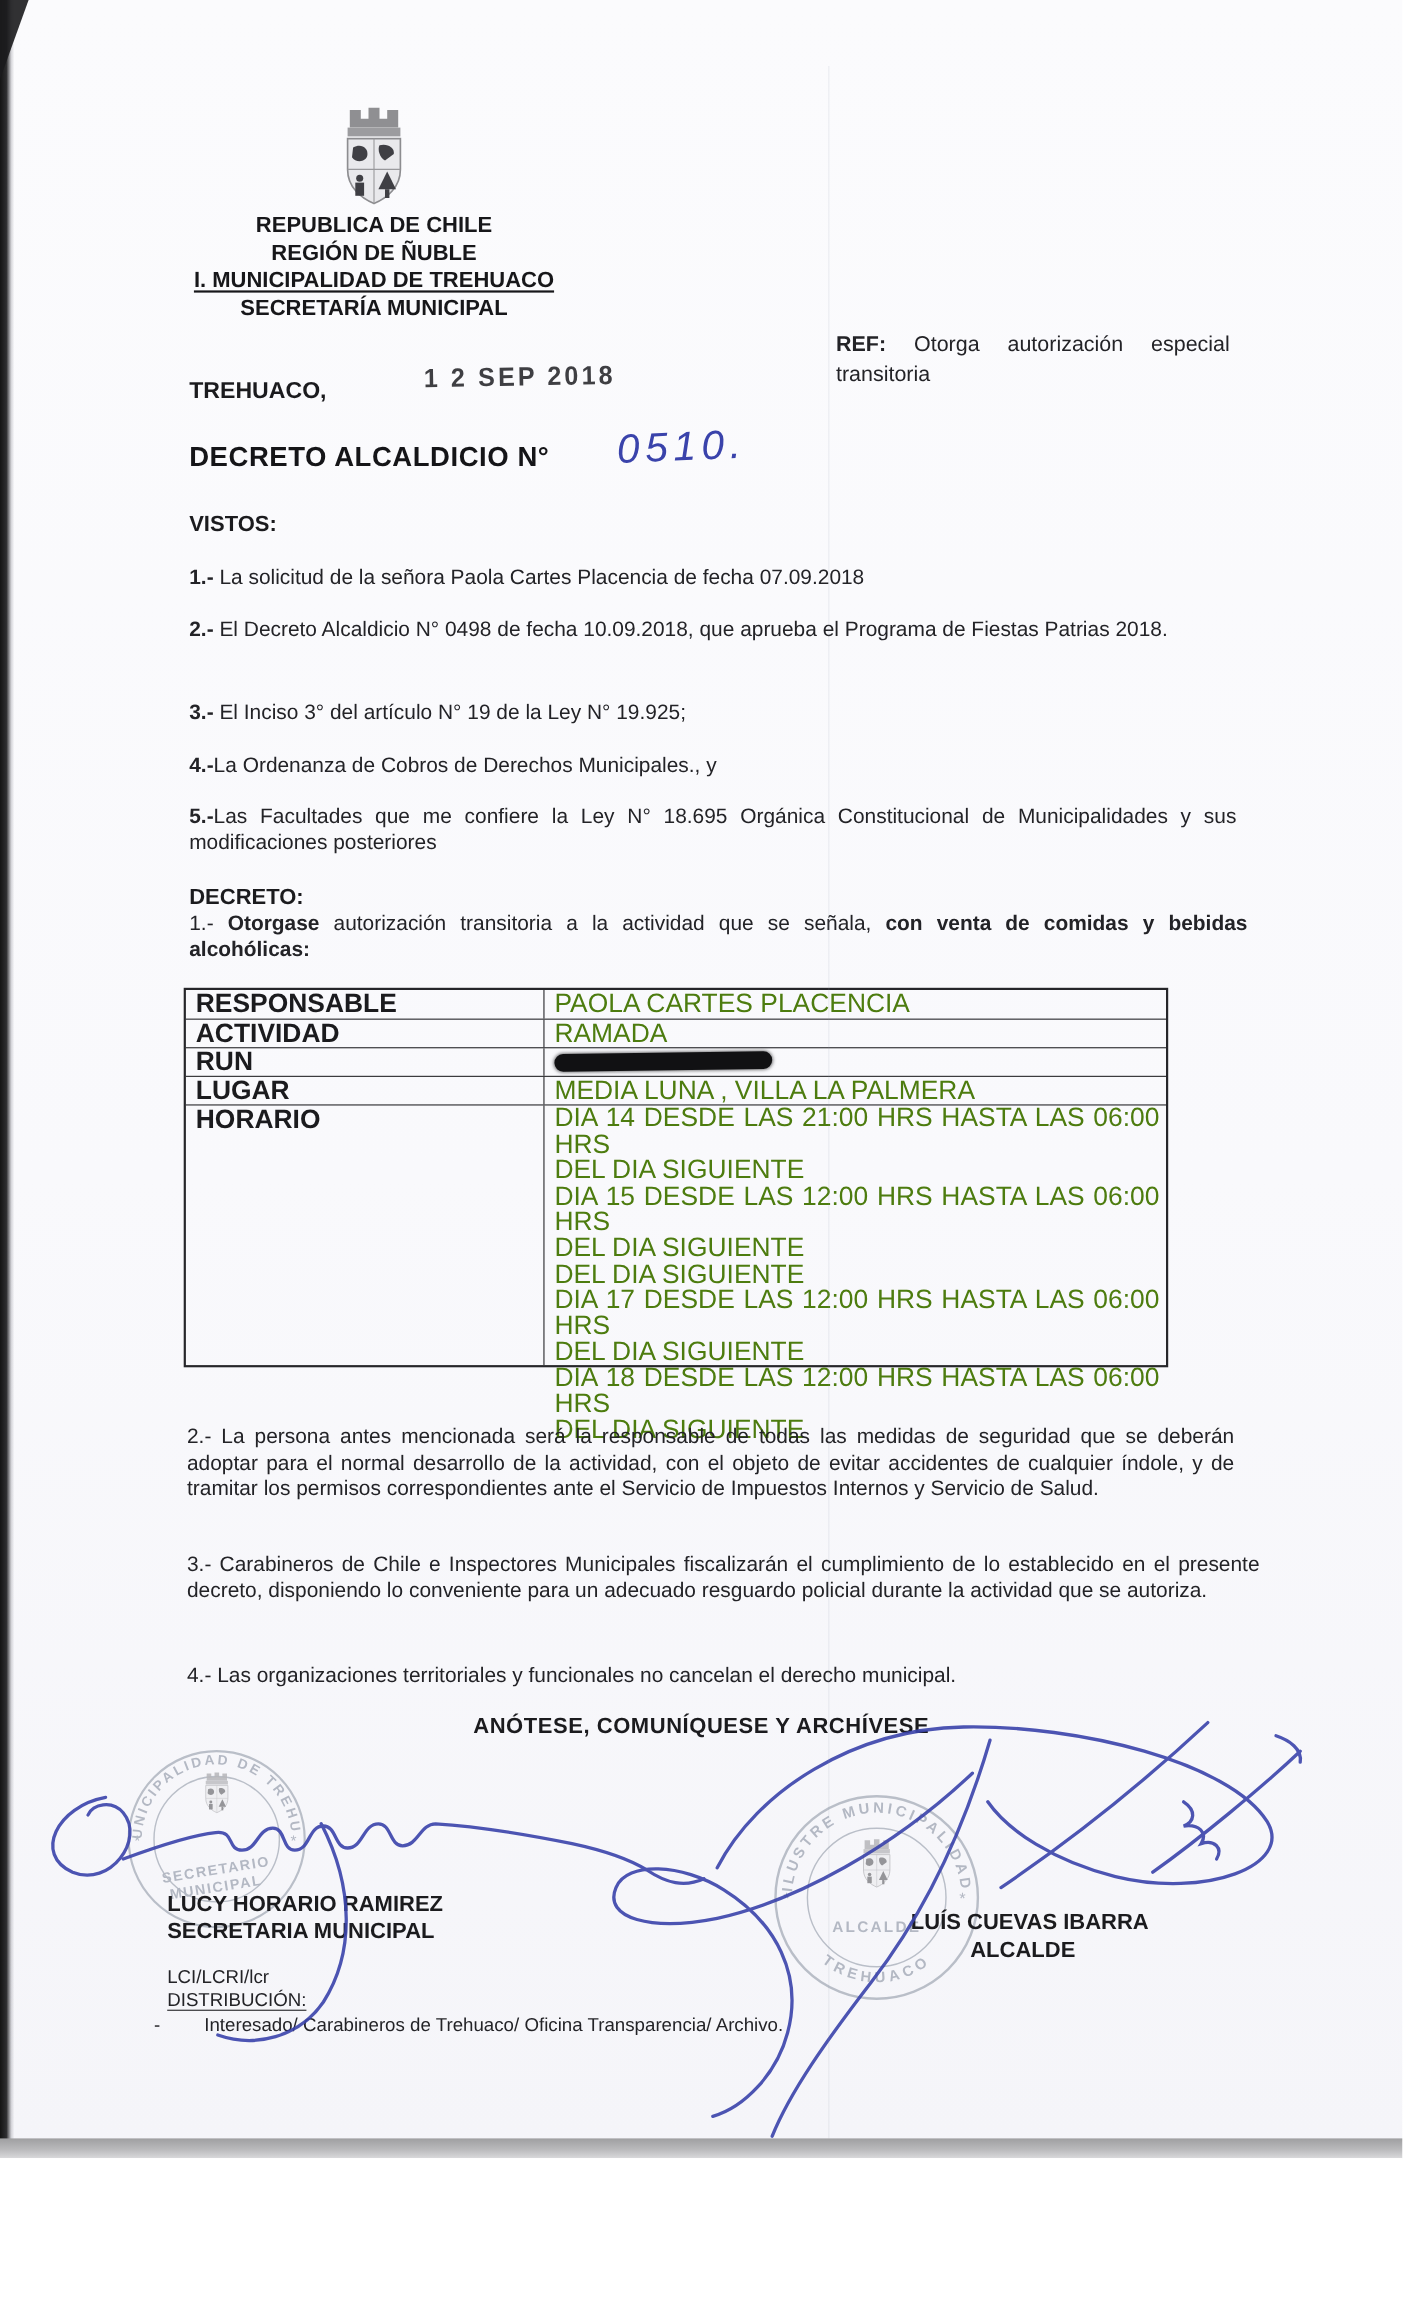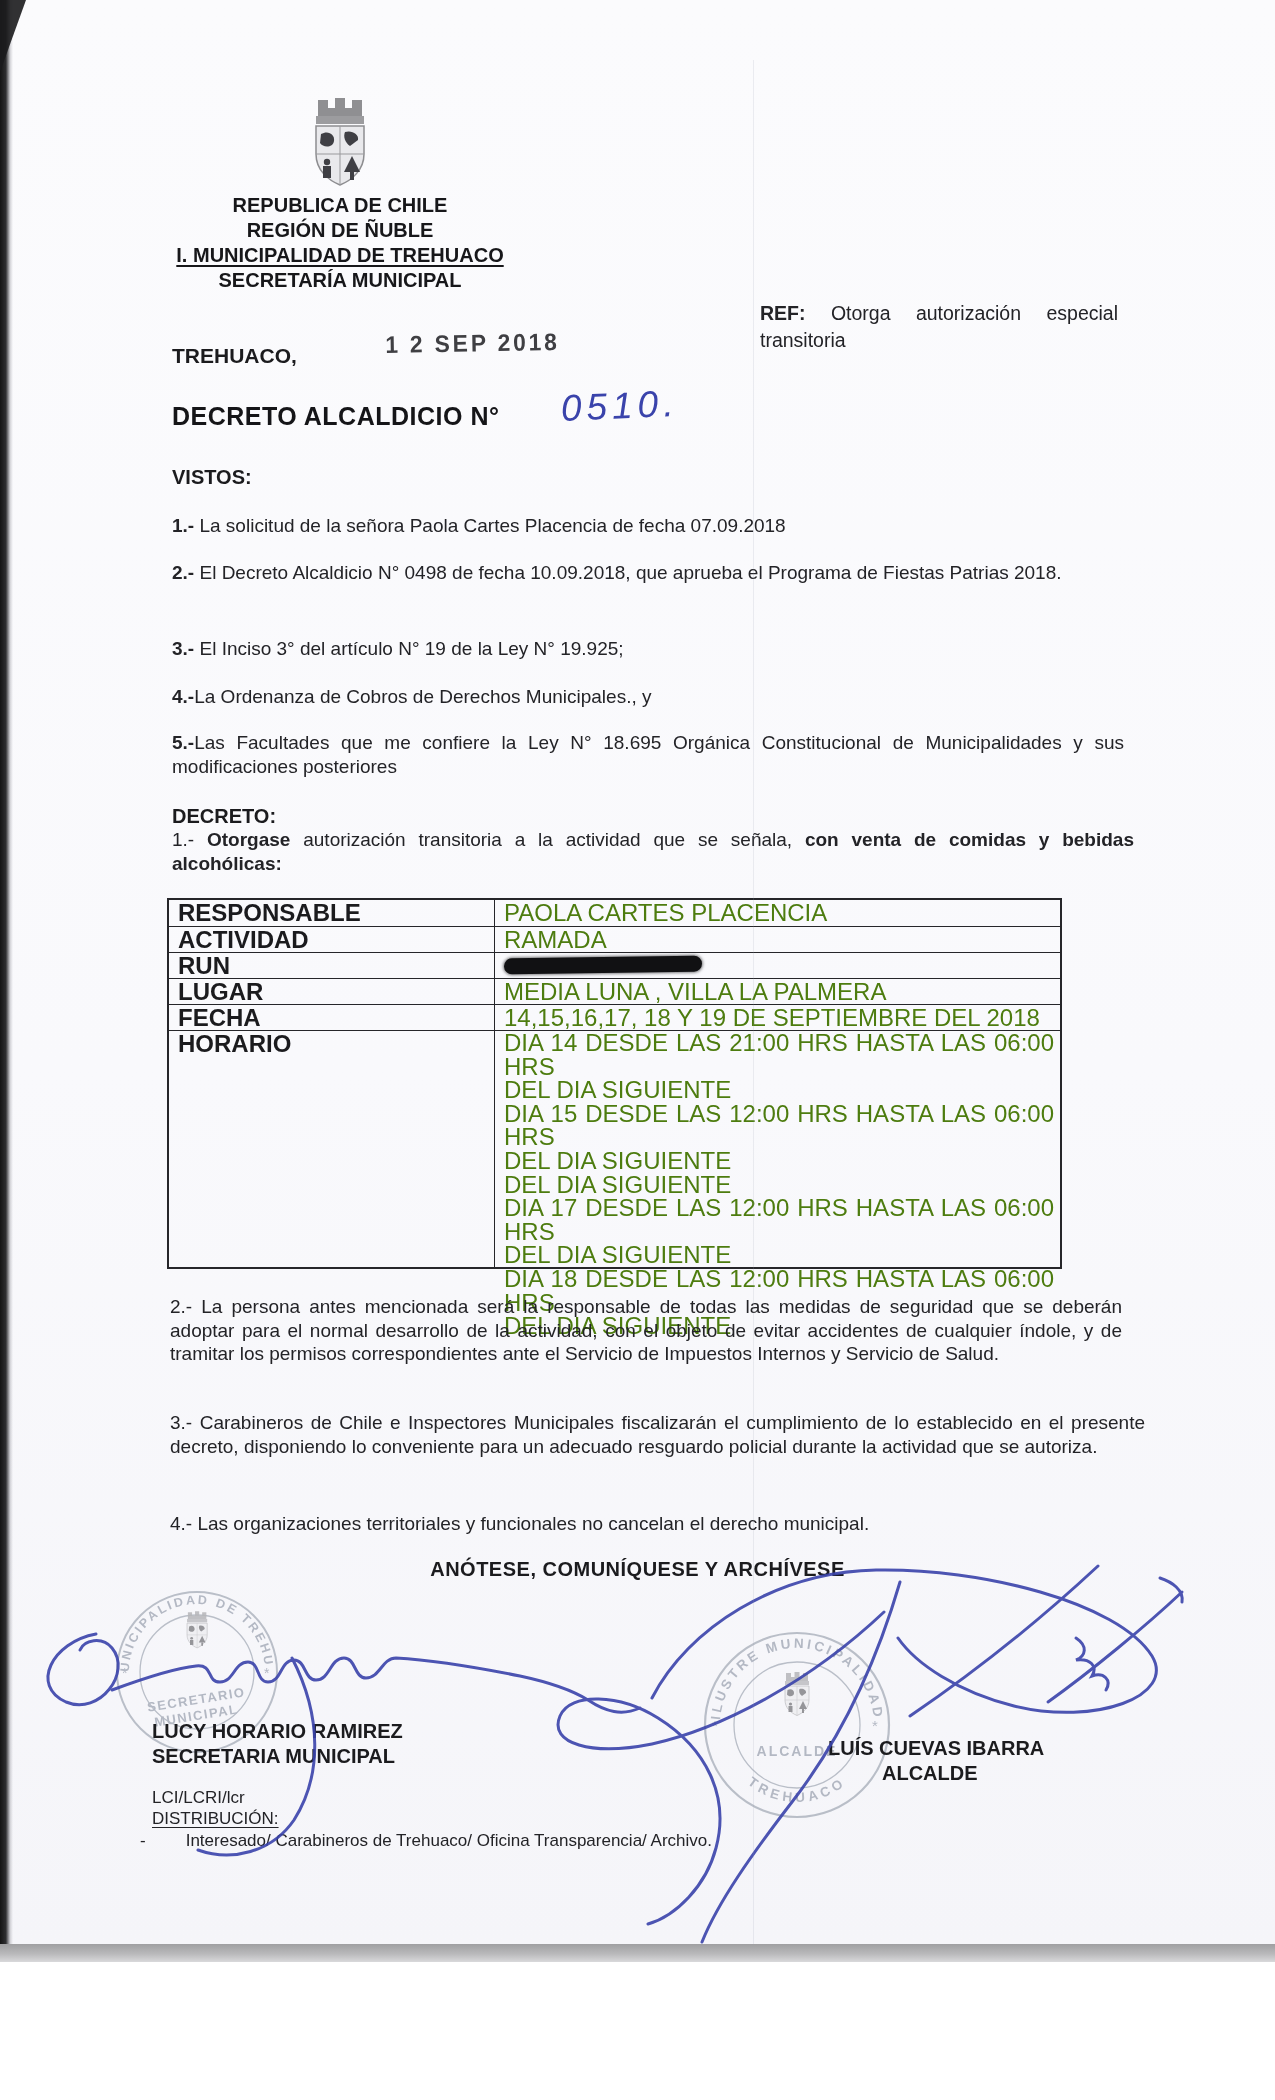--- a/index.html
+++ b/index.html
@@ -172,24 +172,20 @@
       <div class="trow single">
         <div class="tlabel">RUN</div>
         <div class="tvalue">
           <div class="redaction"></div>
         </div>
       </div>
       <div class="trow single">
         <div class="tlabel">LUGAR</div>
         <div class="tvalue">MEDIA LUNA , VILLA LA PALMERA</div>
       </div>
-      <div class="trow single">
-        <div class="tlabel">FECHA</div>
-        <div class="tvalue">14,15,16,17, 18 Y 19 DE SEPTIEMBRE DEL 2018</div>
-      </div>
       <div class="trow multi">
         <div class="tlabel">HORARIO</div>
         <div class="tvalue">
           <div class="h-line spread">DIA 14 DESDE LAS 21:00 HRS HASTA LAS 06:00 HRS</div>
           <div class="h-line">DEL DIA SIGUIENTE</div>
           <div class="h-line spread">DIA 15 DESDE LAS 12:00 HRS HASTA LAS 06:00 HRS</div>
           <div class="h-line">DEL DIA SIGUIENTE</div>
           <div class="h-line">DEL DIA SIGUIENTE</div>
           <div class="h-line spread">DIA 17 DESDE LAS 12:00 HRS HASTA LAS 06:00 HRS</div>
           <div class="h-line">DEL DIA SIGUIENTE</div>

